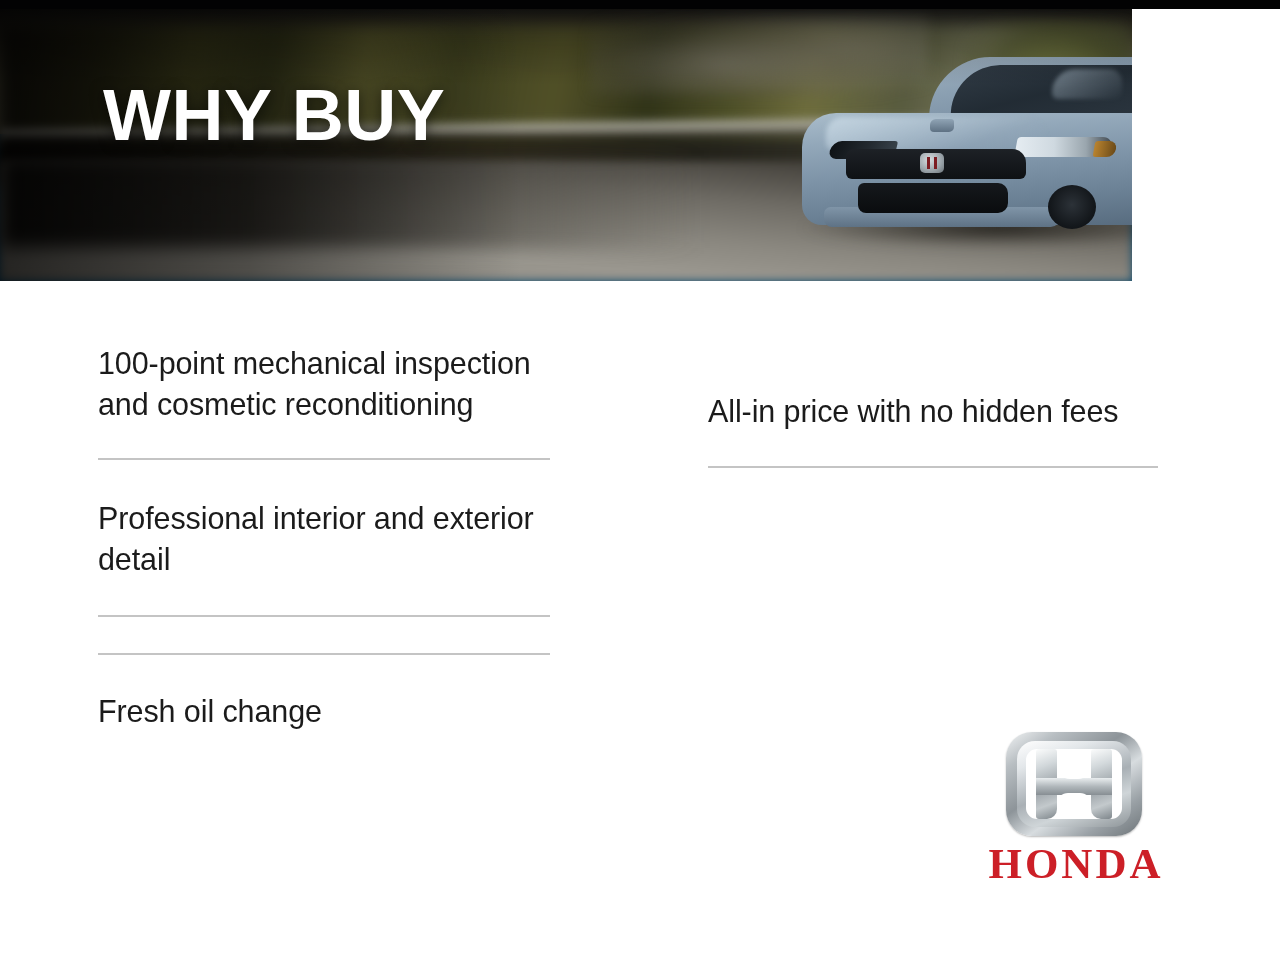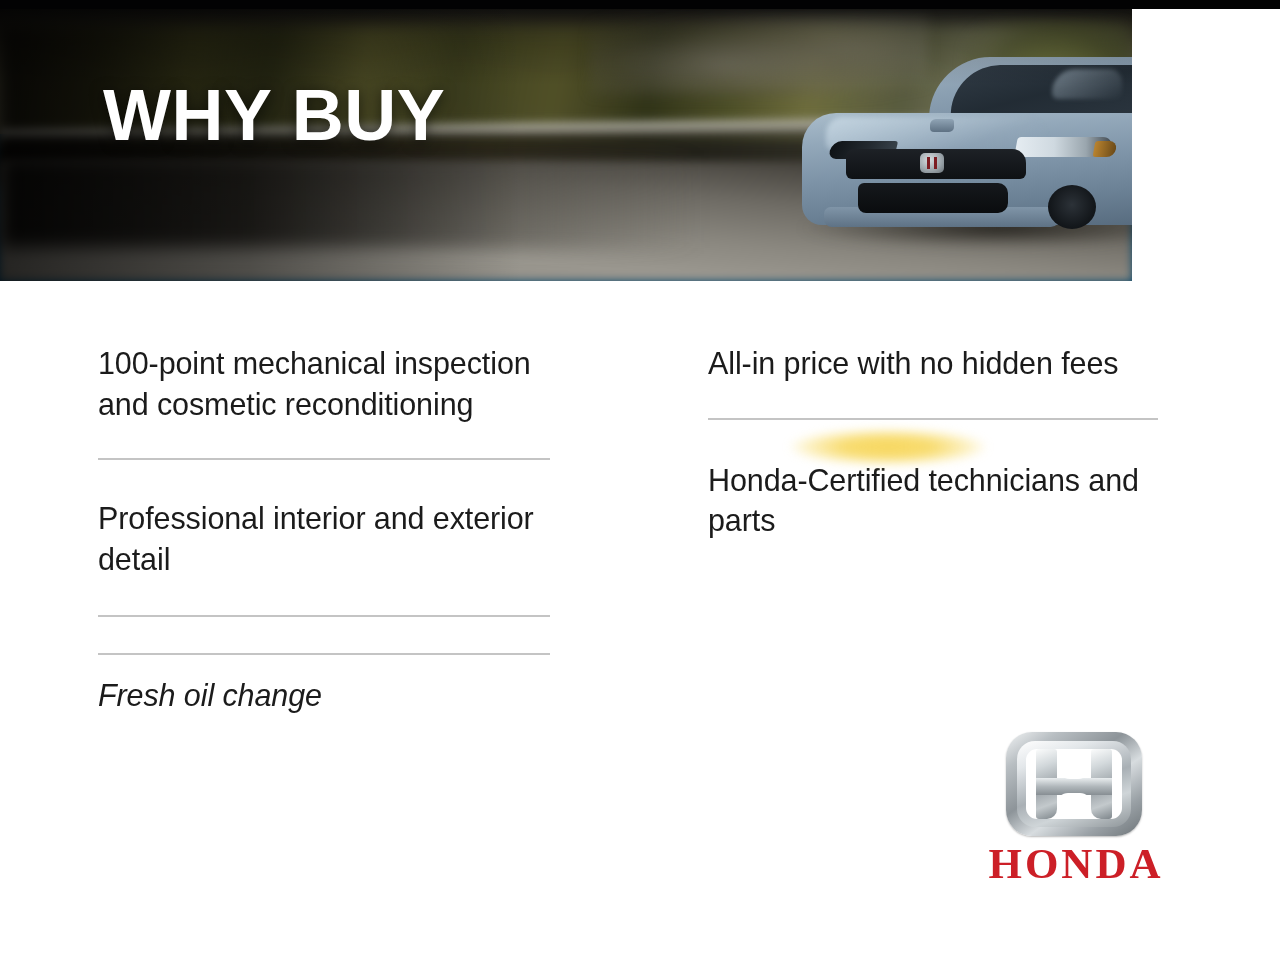--- a/index.html
+++ b/index.html
@@ -317,21 +317,21 @@
     width: 1280px;
     height: 528px;
     background: #ffffff;
   }
 
   .col {
     position: absolute;
     top: 0;
   }
   .col-left  { left: 98px;  width: 452px; }
-  .col-right { left: 708px; width: 450px; }
+  .col-right { left: 708px; width: 450px; margin-top: 48px; }
 
   .feature {
     position: relative;
   }
   .feature-text {
     font-size: 30.5px;
     line-height: 1.33;
     font-weight: 400;
     color: #1b1b1b;
     letter-spacing: -0.1px;
@@ -347,21 +347,21 @@
     margin: 0;
   }
 
   
   .f-l1 { margin-top: 62px; }
   .d-l1 { margin-top: 34px; }
   .f-l2 { margin-top: 38px; }
   .d-l2 { margin-top: 36px; }
   .f-l3 { margin-top: 38px; }
   .d-l3 { margin-top: 36px; }
-  .f-l4 { margin-top: 20px; font-style: italic; }
+  .f-l4 { margin-top: 36px; }
 
   .f-r1 { margin-top: 62px; }
   .d-r1 { margin-top: 34px; }
   .f-r2 { margin-top: 40px; position: relative; }
 
   
   .highlight-mark {
     position: absolute;
     left: 82px; top: -30px;
     width: 196px; height: 34px;
@@ -513,24 +513,20 @@
       </div>
     </div>
 
     <div class="col col-right">
 
       <div class="feature f-r1">
         <div class="feature-text">All-in price with no hidden fees</div>
       </div>
       <div class="divider d-r1"></div>
 
-      <div class="feature f-r2">
-        <div class="highlight-mark"></div>
-        <div class="feature-text">Honda-Certified technicians and parts</div>
-      </div>
     </div>
   </div>
 
   <div class="honda-logo">
     <div class="honda-emblem">
       <div class="emblem-outer"></div>
       <div class="emblem-inner"></div>
       <div class="emblem-hole"></div>
       <div class="emblem-h-left"></div>
       <div class="emblem-h-right"></div>

